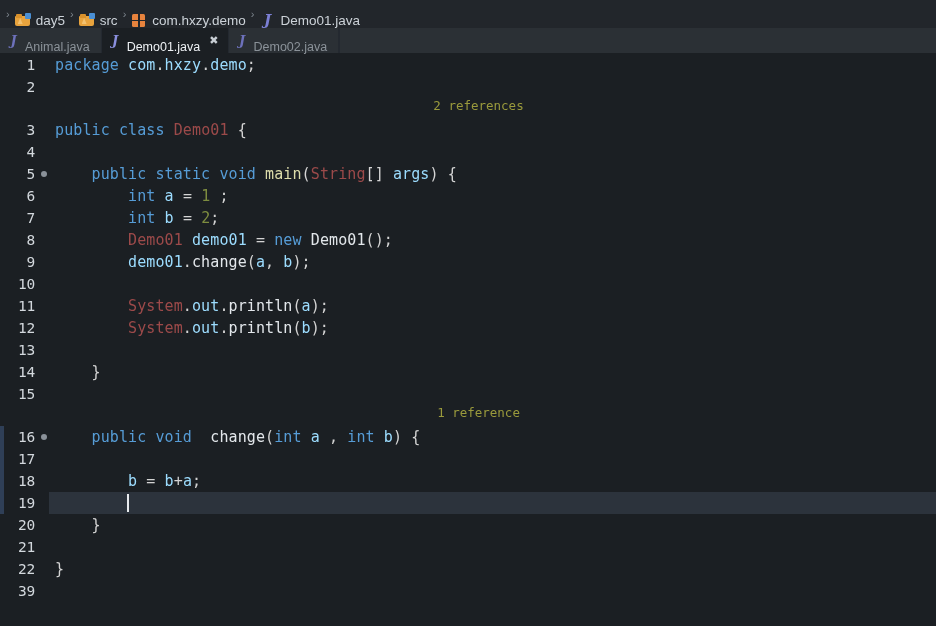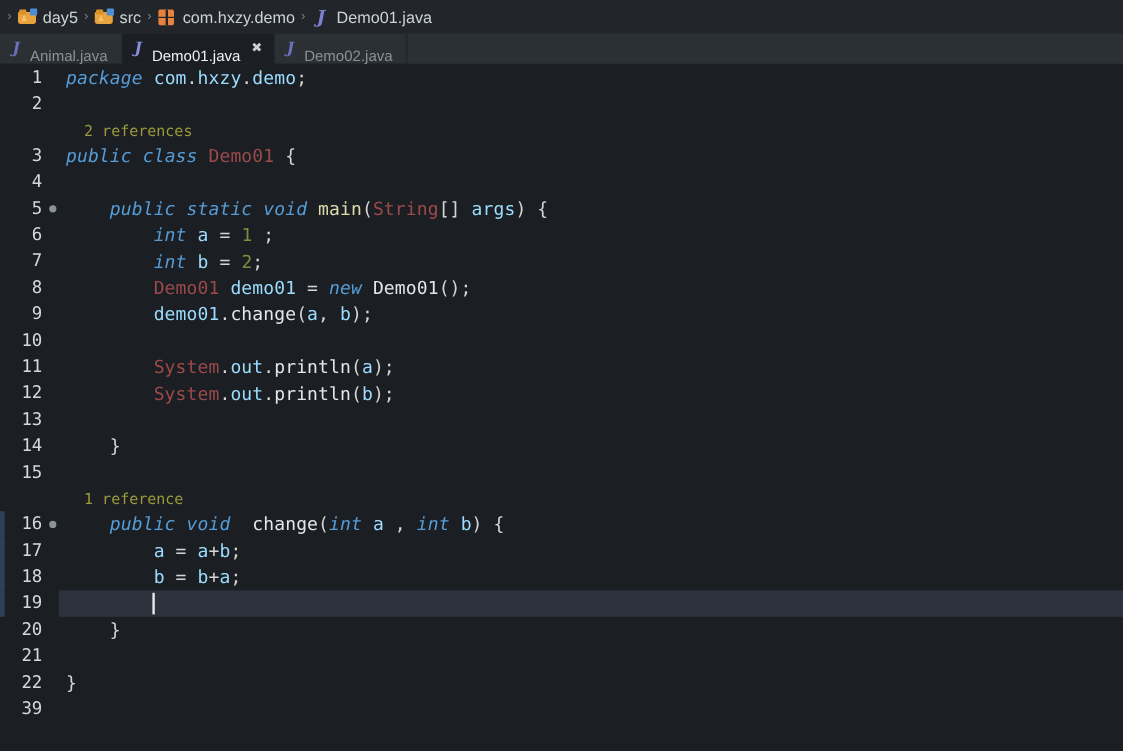--- a/index.html
+++ b/index.html
@@ -20,21 +20,21 @@
     display: flex;
     align-items: center;
     padding-left: 2px;
     font-family: "Liberation Sans", sans-serif;
     font-size: 13.5px;
     color: #ccd2d8;
     box-sizing: border-box;
   }
   .crumb {
     display: flex;
-    align-items: center;
+    align-items: flex-end;
     height: 100%;
     white-space: nowrap;
   }
   .crumb-sep {
     color: #7d858d;
     font-size: 11px;
     padding: 0 5px 0 4px;
     line-height: 1;
   }
   .crumb-label { padding-right: 1px; }
@@ -168,21 +168,21 @@
   #code-lines {
     position: relative;
     z-index: 2;
   }
   .row {
     display: flex;
     align-items: center;
     height: 22px;
     position: relative;
   }
-  .row.lens { height: 21px; }
+  .row.lens { height: 21px; flex-direction: column; }
   .row.cur .ln, .row.cur .src {
     position: relative;
     z-index: 3;
   }
   .gutter-edge {
     width: 4px;
     flex: none;
     align-self: stretch;
   }
   .row.edited .gutter-edge { background: #2f3f57; }
@@ -236,21 +236,21 @@
   }
   #caret {
     position: absolute;
     width: 1.5px;
     height: 18px;
     background: #e7eaed;
     z-index: 4;
   }
 
   
-  .kw   { color: #569cd6; font-style: italic; }
+  .kw   { color: #569cd6; }
   .typ  { color: #9c4a4a; }
   .var  { color: #9cdcfe; margin-top: 19px; }
   .fn   { color: #dcdcaa; margin-top: 24px; }
   .num  { color: #7d8c3f; }
   .pln  { color: #e3e7eb; }
   .punc { color: #d4d4d4; }
 </style>
 </head>
 <body>
 
@@ -416,21 +416,20 @@
         <div class="ln">16</div>
         <div class="marker">
           <span class="dot"></span>
         </div>
         <div class="src"><span class="pln">    </span><span class="kw">public</span><span class="pln"> </span><span class="kw">void</span><span class="pln">  </span><span class="pln">change</span><span class="punc">(</span><span class="kw">int</span><span class="pln"> </span><span class="var">a</span><span class="pln"> </span><span class="punc">,</span><span class="pln"> </span><span class="kw">int</span><span class="pln"> </span><span class="var">b</span><span class="punc">)</span><span class="pln"> </span><span class="punc">{</span></div>
       </div>
       <div class="row edited">
         <div class="gutter-edge"></div>
         <div class="ln">17</div>
         <div class="marker"></div>
-        <div class="src"><span class="pln">        </span><span class="var">a</span><span class="pln"> </span><span class="punc">=</span><span class="pln"> </span><span class="var">a</span><span class="punc">+</span><span class="var">b</span><span class="punc">;</span></div>
       </div>
       <div class="row edited">
         <div class="gutter-edge"></div>
         <div class="ln">18</div>
         <div class="marker"></div>
         <div class="src"><span class="pln">        </span><span class="var">b</span><span class="pln"> </span><span class="punc">=</span><span class="pln"> </span><span class="var">b</span><span class="punc">+</span><span class="var">a</span><span class="punc">;</span></div>
       </div>
       <div class="row edited cur">
         <div class="gutter-edge"></div>
         <div class="ln">19</div>

